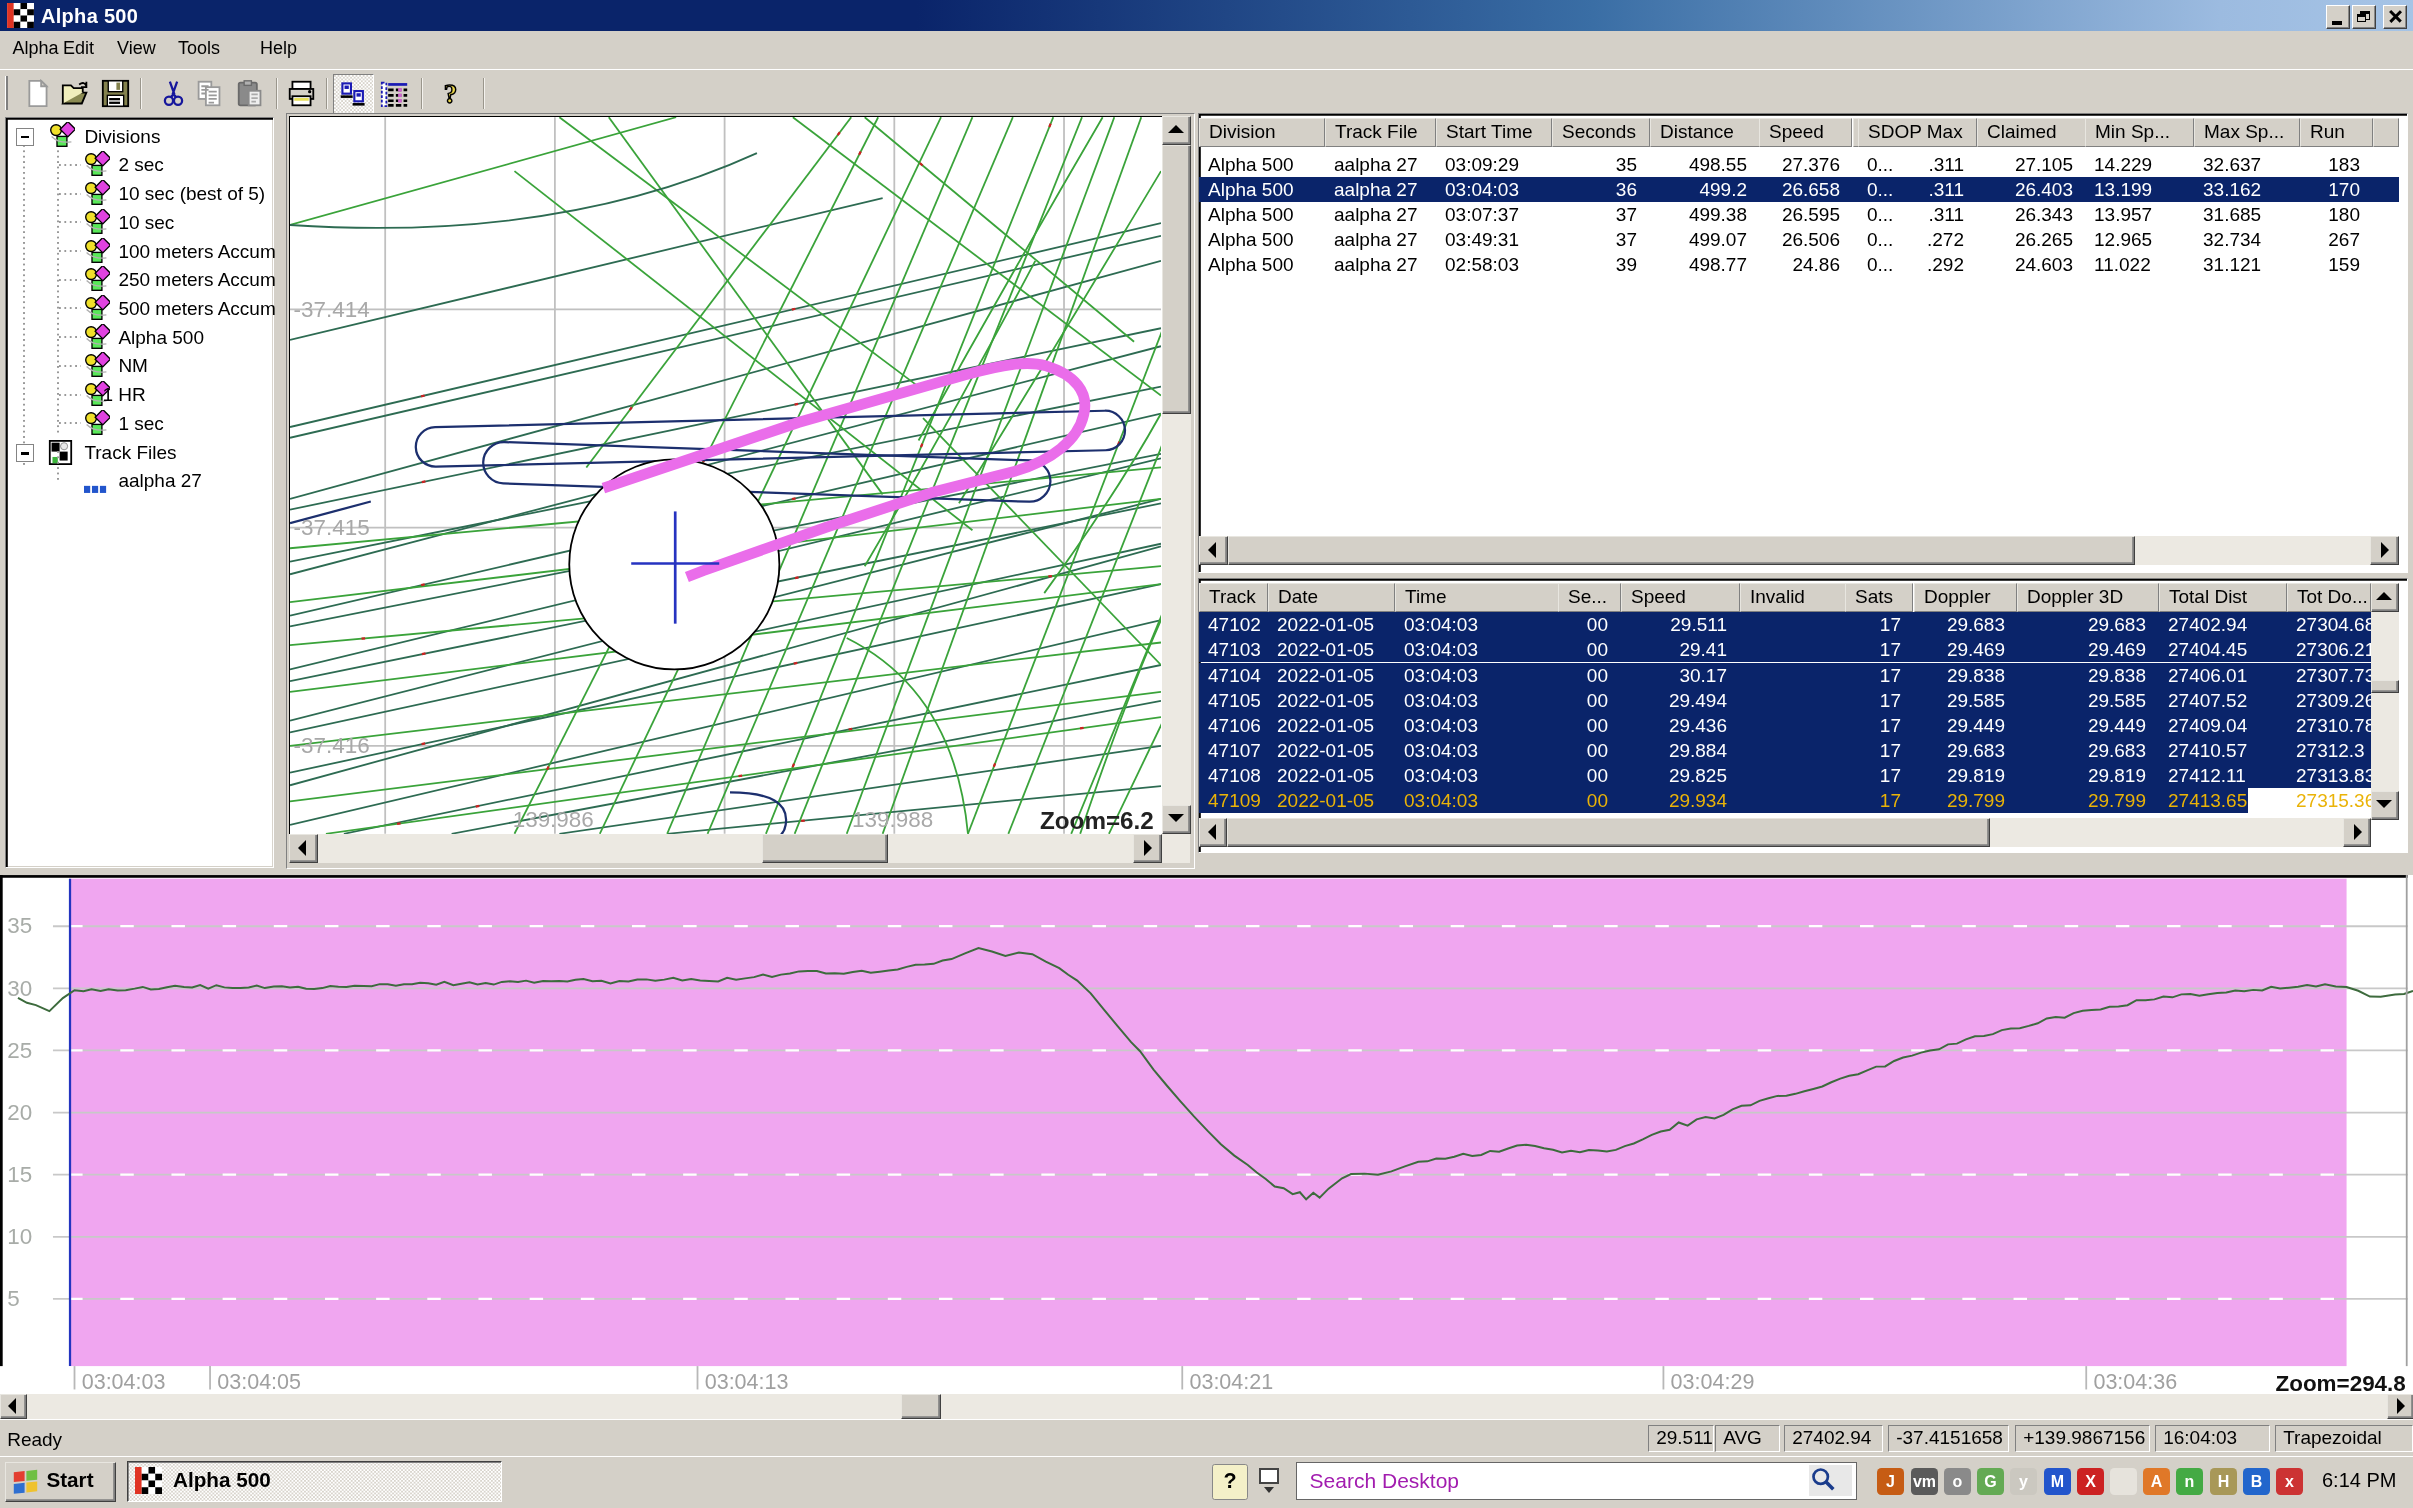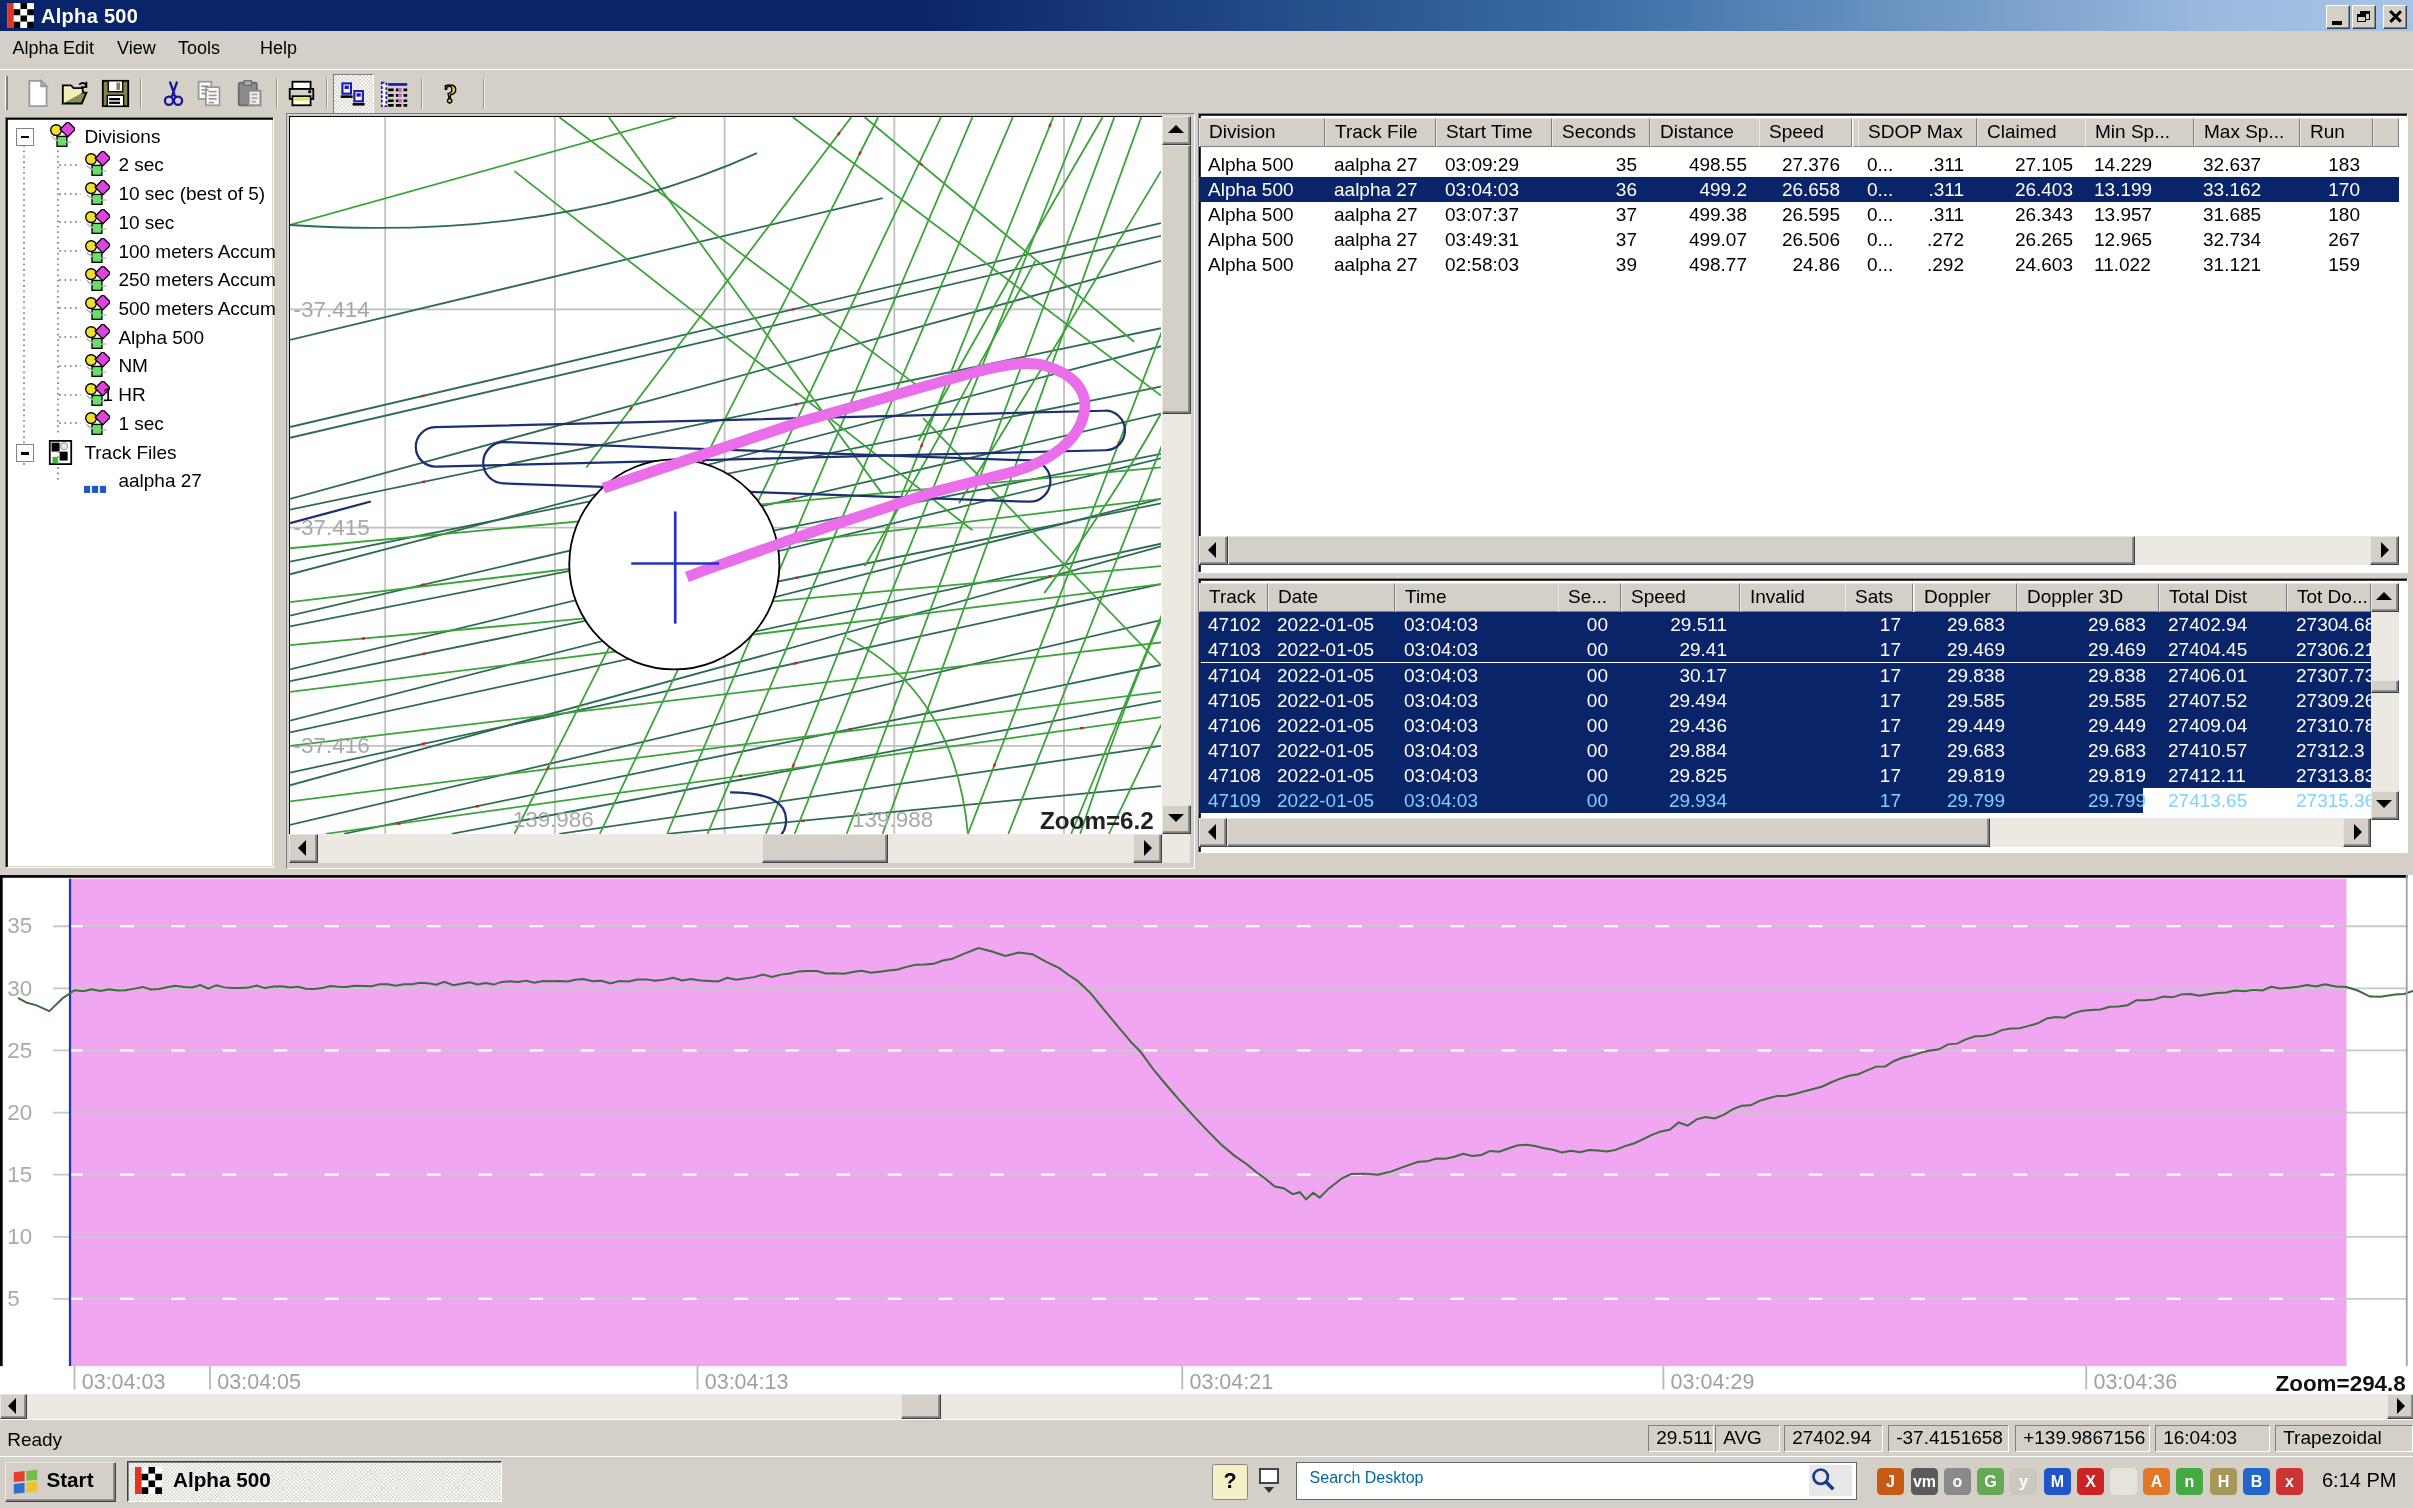--- a/index.html
+++ b/index.html
@@ -599,21 +599,21 @@
       <div class="cell" style="left:78px;width:118px">2022-01-05</div>
       <div class="cell" style="left:205px;width:154px">03:04:03</div>
       <div class="cell num" style="left:359px;width:50px">00</div>
       <div class="cell num" style="left:422px;width:106px">29.825</div>
       <div class="cell num" style="left:646px;width:56px">17</div>
       <div class="cell num" style="left:715px;width:91px">29.819</div>
       <div class="cell num" style="left:818px;width:129px">29.819</div>
       <div class="cell" style="left:969px;width:119px">27412.11</div>
       <div class="cell" style="left:1097px;width:75px">27313.83</div>
     </div>
-    <div class="drow" style="top:209px;left:0;width:944px;background:#0a246a;color:#7dd3fc;">
+    <div class="drow" style="top:209px;left:0;width:1049px;background:#0a246a;color:#eab308;">
       <div class="cell" style="left:9px;width:60px">47109</div>
       <div class="cell" style="left:78px;width:118px">2022-01-05</div>
       <div class="cell" style="left:205px;width:154px">03:04:03</div>
       <div class="cell num" style="left:359px;width:50px">00</div>
       <div class="cell num" style="left:422px;width:106px">29.934</div>
       <div class="cell num" style="left:646px;width:56px">17</div>
       <div class="cell num" style="left:715px;width:91px">29.799</div>
       <div class="cell num" style="left:818px;width:129px">29.799</div>
       <div class="cell" style="left:969px;width:119px">27413.65</div>
       <div class="cell" style="left:1097px;width:75px">27315.36</div>
@@ -725,21 +725,21 @@
           <rect x="22.5" y="22.5" width="7.5" height="7.5" fill="#000"></rect>
         </svg></div>
   <span style="position:absolute;left:45px;top:6.3px;font-weight:bold;font-size:20.7px">Alpha 500</span>
 </div>
 <div style="position:absolute;left:1212px;top:7.2px;width:36px;height:36px;background:#f4f0c8;border:1.8px solid #888;border-radius:2.7px;text-align:center;line-height:32px;font-weight:bold;font-size:21.5px">?</div>
 <div style="position:absolute;left:1255px;top:7.2px;width:32px;height:36px">
   <div style="position:absolute;left:3.6px;top:3.6px;width:20px;height:16px;border:2.2px solid #444;background:#fff"></div>
   <div style="position:absolute;left:9px;top:23px;width:0;height:0;border-left:5.4px solid transparent;border-right:5.4px solid transparent;border-top:6.3px solid #333"></div>
 </div>
 <div style="position:absolute;left:1296px;top:5.4px;width:561px;height:38px;background:#fff;border:1.8px solid #666">
-  <span style="position:absolute;left:12.6px;top:5.4px;color:#0369a1;font-size:16px">Search Desktop</span>
+  <span style="position:absolute;left:12.6px;top:5.4px;color:#a21caf;font-size:21px">Search Desktop</span>
   <div style="position:absolute;right:3.6px;top:1.8px;width:43px;height:30.5px;background:#e8e8e8"><svg width="27" height="27" viewBox="0 0 30 30">
           <circle cx="13" cy="13" r="8" fill="none" stroke="#1a3c8c" stroke-width="3"></circle>
           <line x1="19" y1="19" x2="27" y2="27" stroke="#1a3c8c" stroke-width="4"></line>
         </svg></div>
 </div>
 <div style="position:absolute;left:1877px;top:10.8px;width:27px;height:27px;background:#c65c14;border-radius:4.5px;color:#fff;font-size:16px;font-weight:bold;text-align:center;line-height:27px;overflow:hidden">J</div>
     <div style="position:absolute;left:1911px;top:10.8px;width:27px;height:27px;background:#5a5a5a;border-radius:4.5px;color:#fff;font-size:16px;font-weight:bold;text-align:center;line-height:27px;overflow:hidden">vm</div>
     <div style="position:absolute;left:1944px;top:10.8px;width:27px;height:27px;background:#8a8a8a;border-radius:4.5px;color:#fff;font-size:16px;font-weight:bold;text-align:center;line-height:27px;overflow:hidden">o</div>
     <div style="position:absolute;left:1977px;top:10.8px;width:27px;height:27px;background:#64aa54;border-radius:4.5px;color:#fff;font-size:16px;font-weight:bold;text-align:center;line-height:27px;overflow:hidden">G</div>
     <div style="position:absolute;left:2010px;top:10.8px;width:27px;height:27px;background:#cbc8c0;border-radius:4.5px;color:#fff;font-size:16px;font-weight:bold;text-align:center;line-height:27px;overflow:hidden">y</div>

